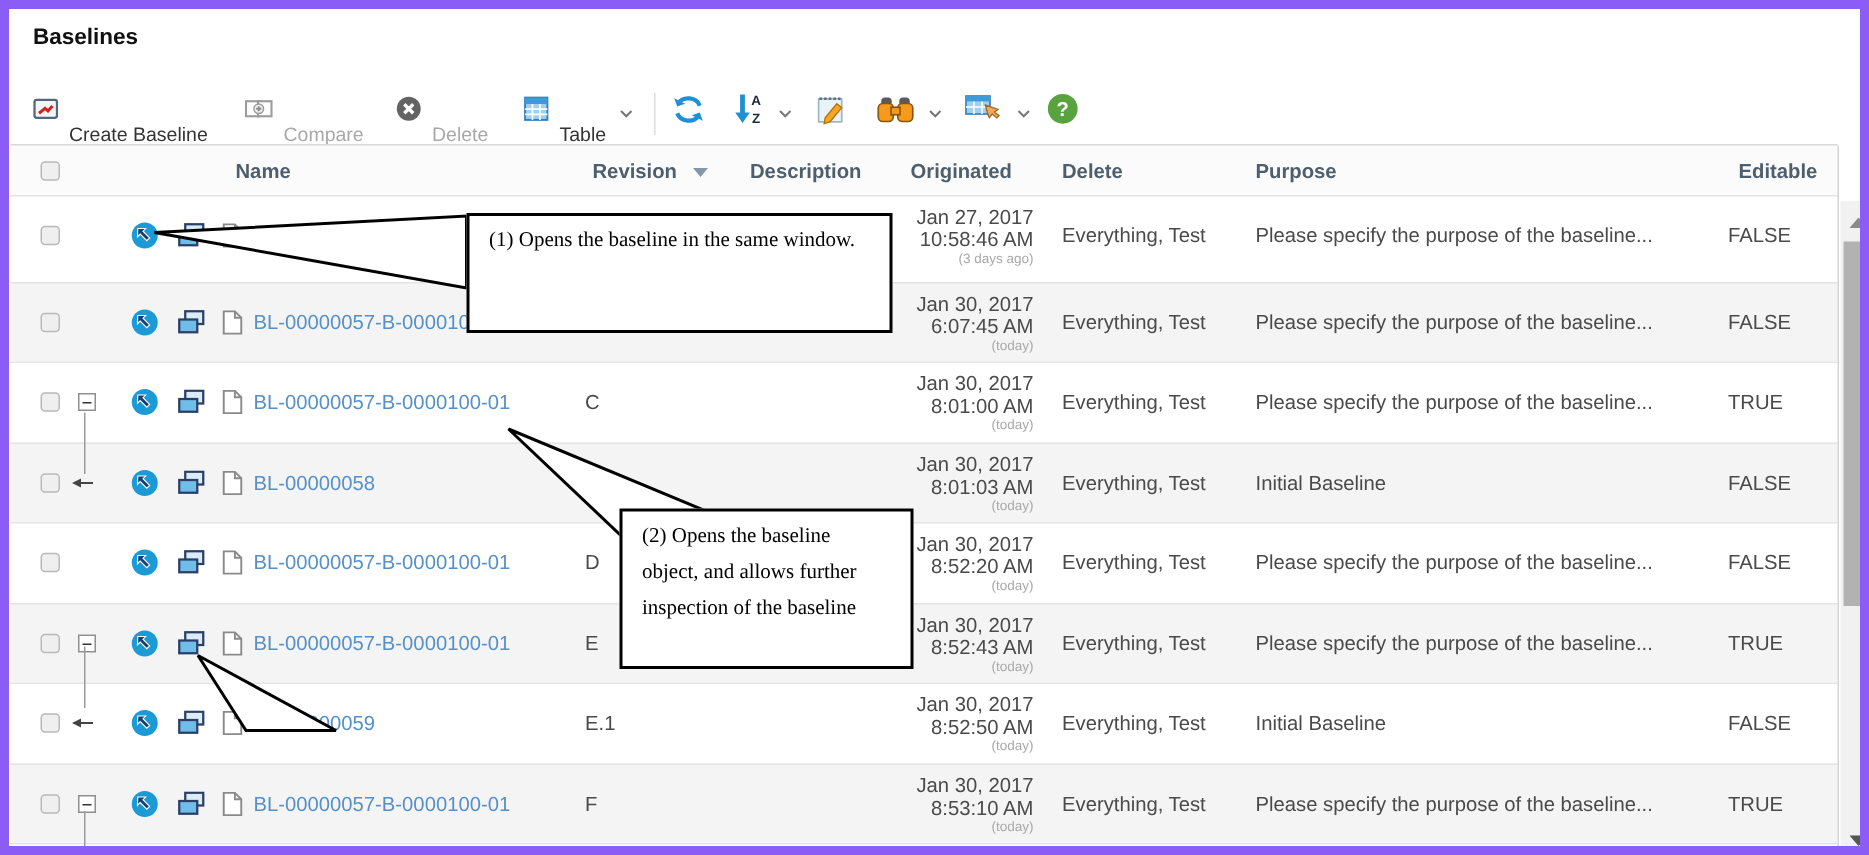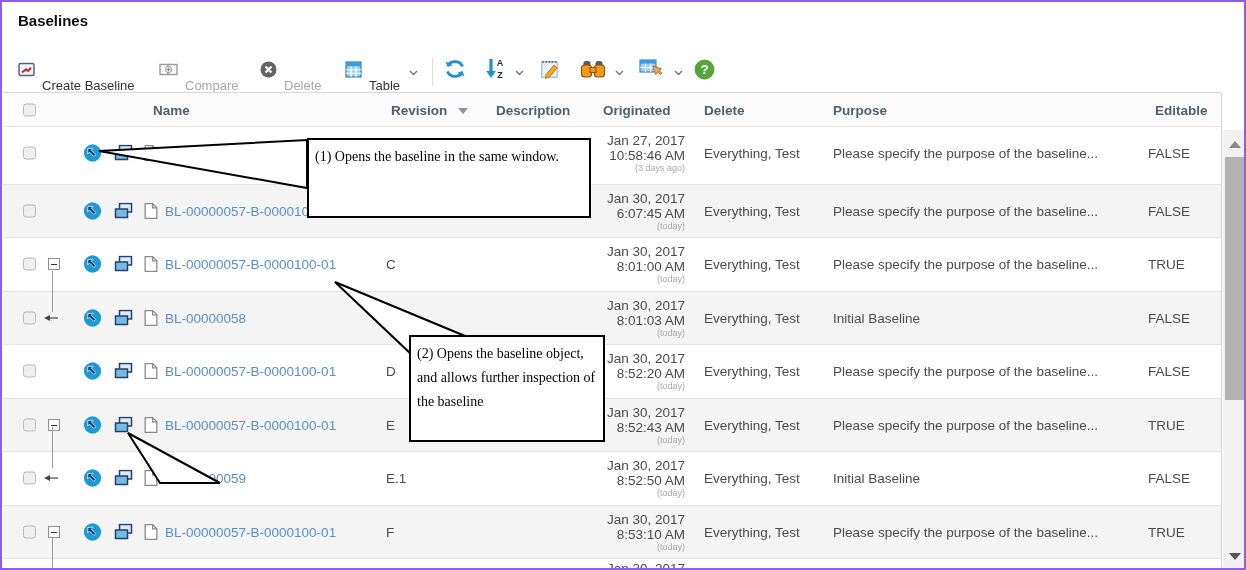--- a/index.html
+++ b/index.html
@@ -1,18 +1,18 @@
 <!DOCTYPE html>
 <html><head>
 <meta charset="utf-8">
 <style>
   * { margin:0; padding:0; box-sizing:border-box; }
   html,body { width:1246px; height:570px; }
   body { font-family:"Liberation Sans", sans-serif; background:#fff; position:relative; overflow:hidden; }
-  .frame { position:absolute; left:0; top:0; width:1246px; height:570px; border:2px solid #8b5cf6; background:#fff; overflow:hidden; }
+  .frame { position:absolute; left:0; top:0; width:1246px; height:570px; border:6px solid #8b5cf6; background:#fff; overflow:hidden; }
 
   .page-title { position:absolute; left:16px; top:10px; font-size:15px; font-weight:bold; color:#111; }
 
   .toolbar { position:absolute; left:0; top:52px; width:1246px; height:38px; }
   .tb-btn { position:absolute; top:0; height:34px; display:flex; align-items:center; gap:7px; cursor:pointer; }
   .tb-label { font-size:13px; color:#333; white-space:nowrap;margin-top:29px; }
   .tb-btn.disabled .tb-label { color:#a8a8a8; }
   .tb-sep { position:absolute; left:430px; top:4px; width:1px; height:28px; background:#ddd; }
   .chev { display:inline-block; margin-left:2px; }
 
@@ -38,21 +38,21 @@
   .editable { left:1145px; }
 
   .partial-row { position:absolute; left:1px; top:556px; width:1218px; height:13px; border-top:1px solid #e4e4e4; background:#fff; overflow:hidden; }
   .partial-row .orig { top:2px; transform:none; }
 
   .table-right-line { position:absolute; left:1219px; top:91px; width:1px; height:478px; background:#d4d4d4; }
 
   .overlay { position:absolute; left:0; top:0; width:1246px; height:570px; pointer-events:none; }
   .z-tree { z-index:3; } .z-wedge { z-index:5; }
 
-  .callout { position:absolute; z-index:6; background:#fff; border:2px solid #000; font-family:"Liberation Serif", serif; font-size:14px; color:#000; line-height:24px; padding:5px 6px; }
+  .callout { position:absolute; z-index:6; background:#fff; border:2px solid #000; font-family:"Liberation Serif", serif; font-size:14px; color:#000; line-height:24px; padding:5px 13px; }
   .co1 { left:305px; top:136px; width:284px; height:80px; }
   .co2 { left:407px; top:333px; width:196px; height:107px; }
   .co3 { left:122px; top:480px; width:218px; height:58px; }
 
   .scrollbar { position:absolute; left:1221px; top:128px; width:24px; height:441px; background:#f1f1f1; z-index:7; }
   .sb-up { position:absolute; left:6px; top:11px; width:0; height:0; border-left:6px solid transparent; border-right:6px solid transparent; border-bottom:7px solid #8a8a8a; }
   .sb-thumb { position:absolute; left:2px; top:27px; width:20px; height:243px; background:#b2b2b2; }
   .sb-down { position:absolute; left:6px; bottom:11px; width:0; height:0; border-left:6px solid transparent; border-right:6px solid transparent; border-top:7px solid #555; }
 </style>
 </head>

